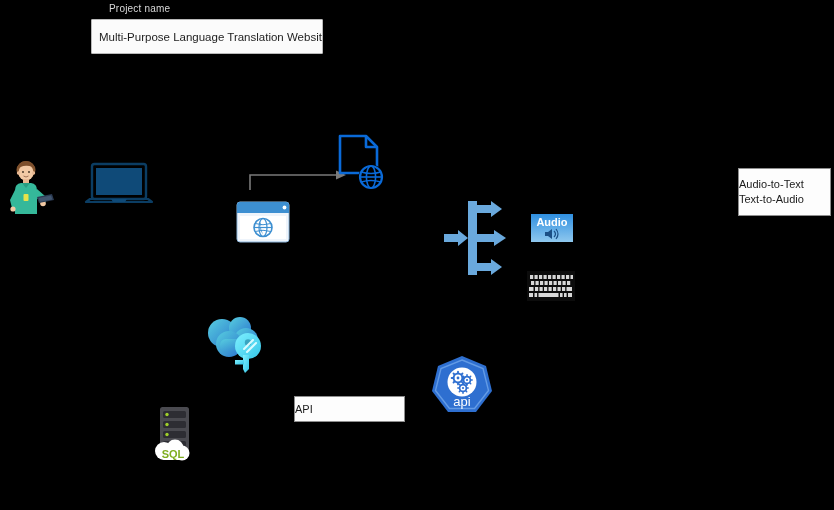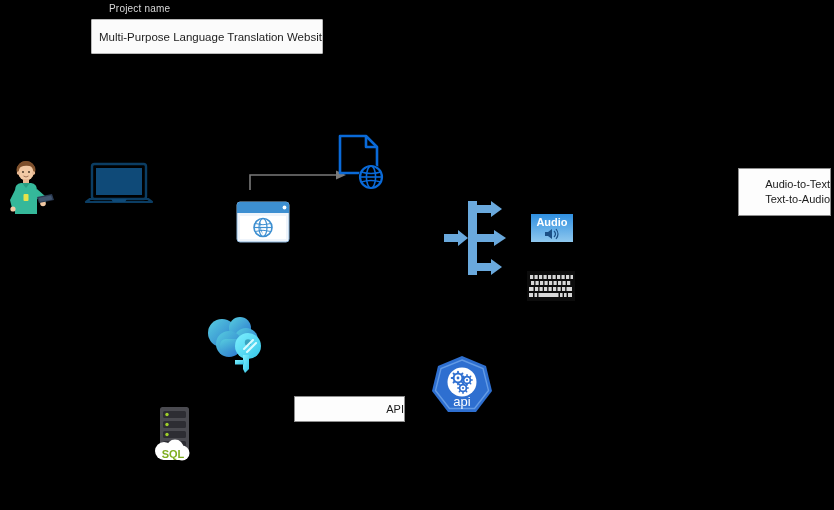--- a/index.html
+++ b/index.html
@@ -45,21 +45,21 @@
   }
 
   
   .note-box {
     background: #fdfdfd;
     border: 1px solid #8e8e8e;
     box-sizing: border-box;
     color: #1b1b1b;
     display: flex;
     align-items: center;
-    justify-content: flex-end;
+    justify-content: flex-start;
     text-align: center;
     font-size: 11px;
     line-height: 15px;
   }
   #api-box {
     left: 294px;
     top: 396px;
     width: 111px;
     height: 26px;
   }

